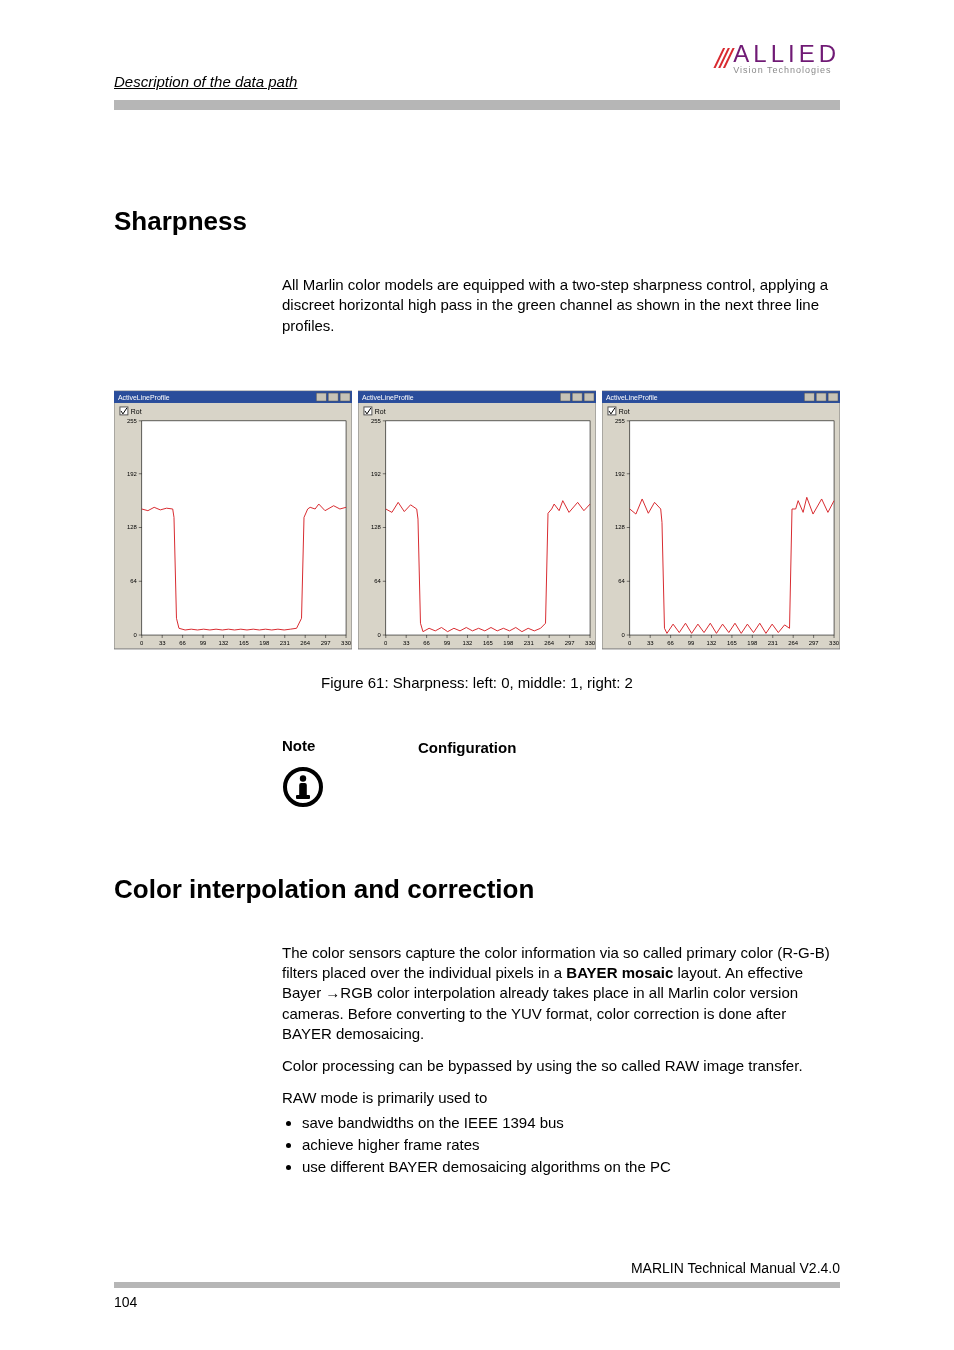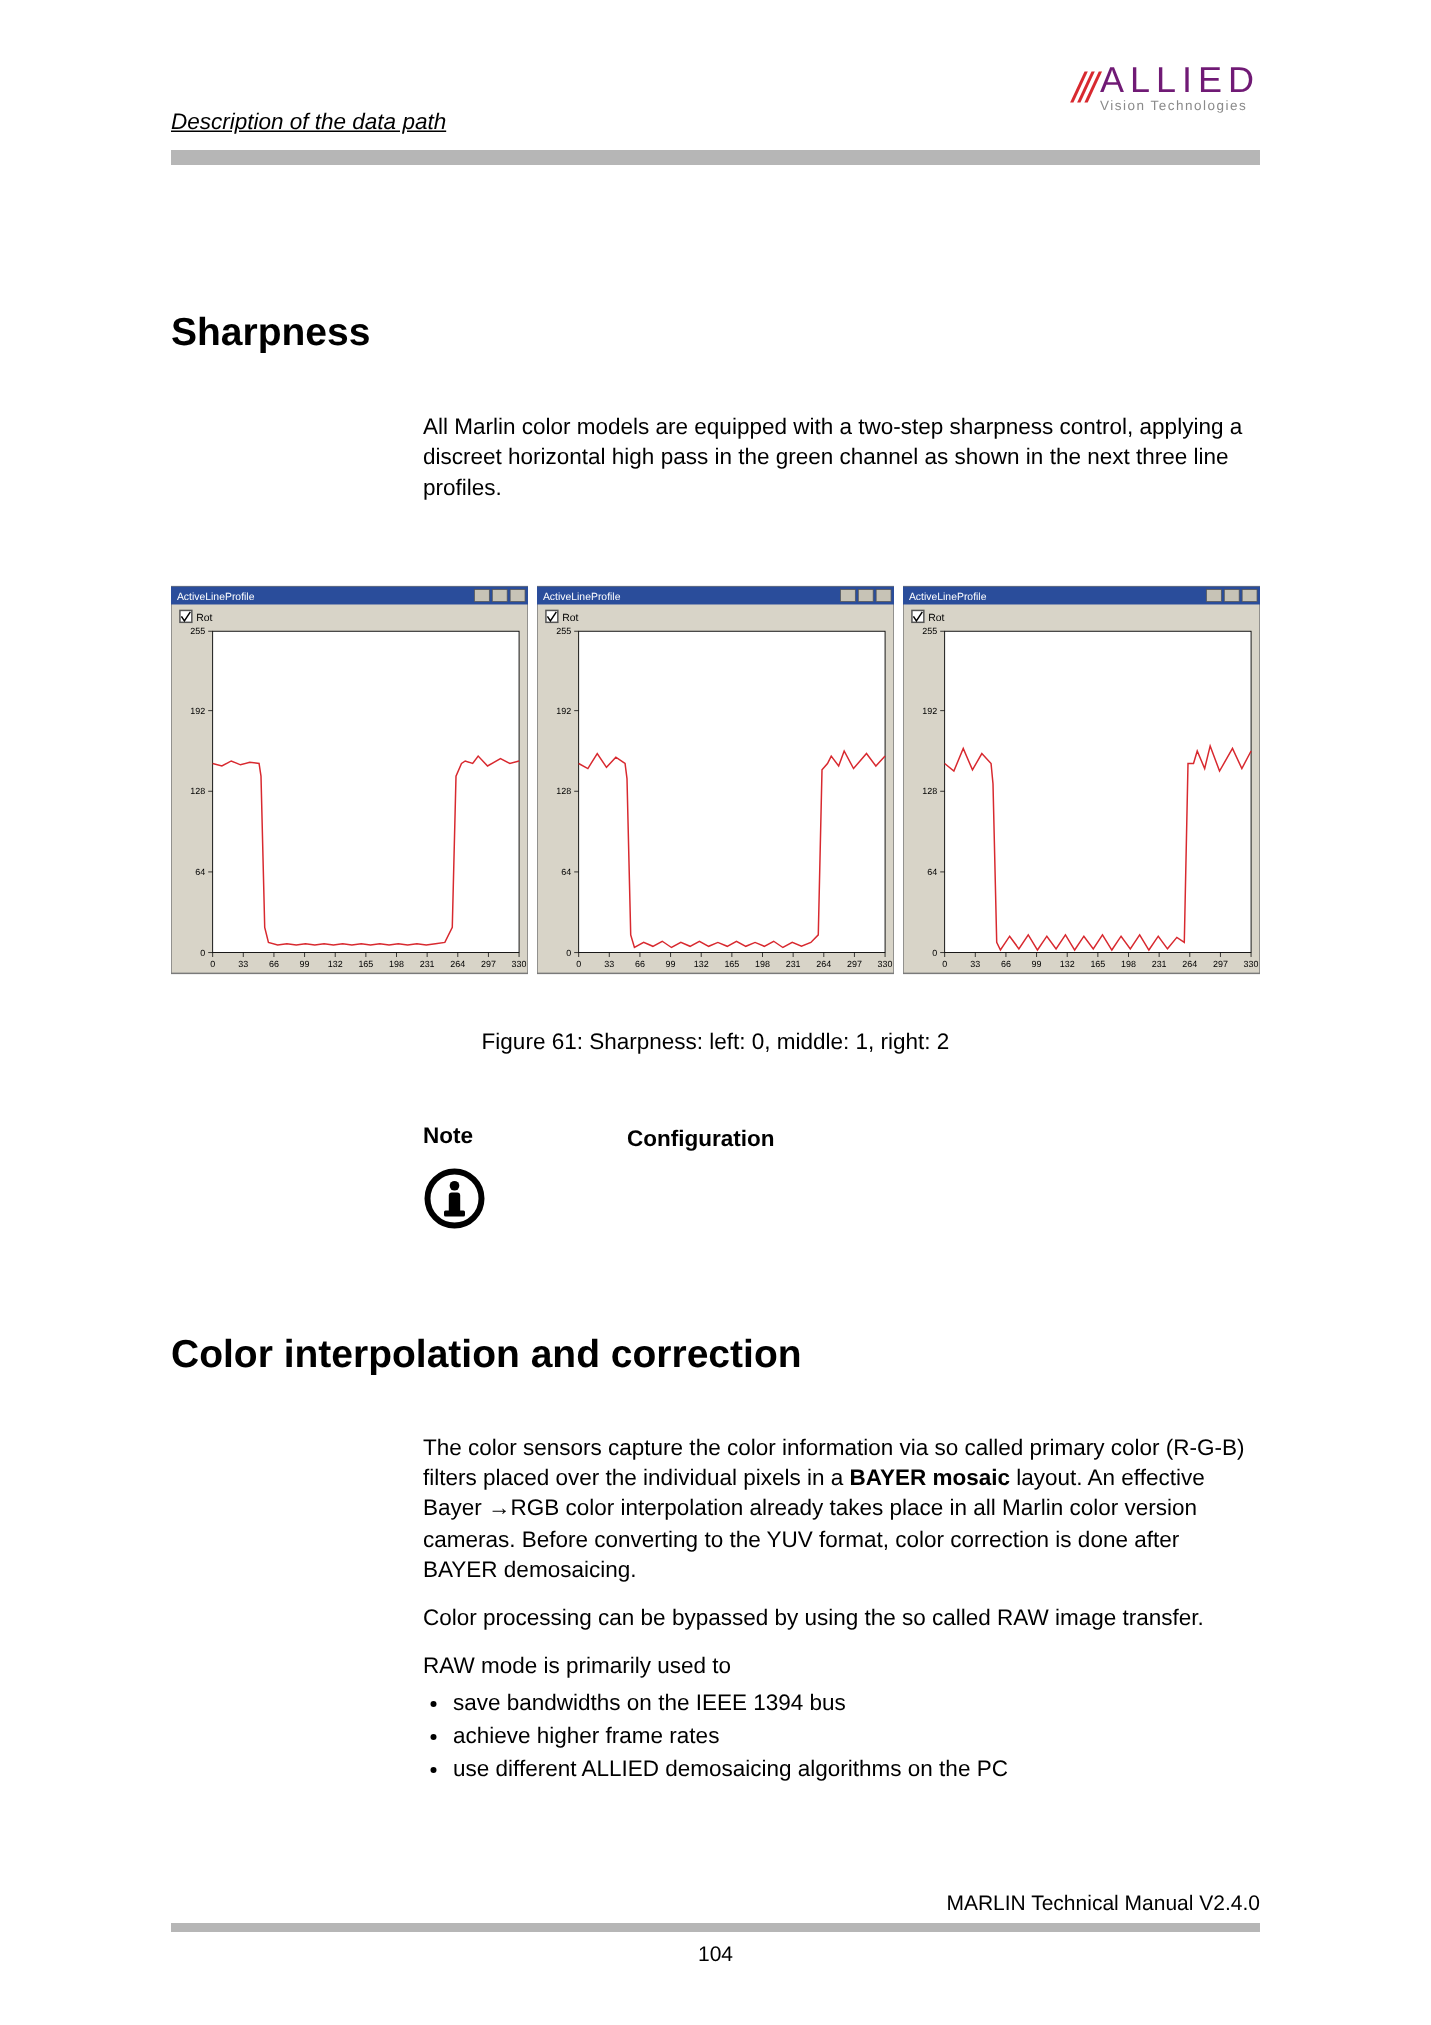--- a/index.html
+++ b/index.html
@@ -81,21 +81,21 @@
     gap: 6px;
   }
   .chart {
     flex: 1;
     height: 260px;
   }
   .chart svg { display: block; width: 100%; height: 100%; }
   .caption {
     text-align: center;
     font-size: 15px;
-    margin-top: 36px;
+    margin-top: 24px;
   }
   .note-block {
     margin-top: 46px;
     display: flex;
     gap: 18px;
     margin-left: 168px;
   }
   .note-side {
     width: 118px;
     flex-shrink: 0;
@@ -123,21 +123,21 @@
     bottom: 40px;
     left: 114px;
     right: 114px;
   }
   .footer .rule-grey { height: 6px; margin-top: 6px; }
   .footer-text {
     text-align: right;
     font-size: 14px;
   }
   .page-num {
-    text-align: center;
+    text-align: left;
     font-size: 14px;
     margin-top: 6px;
   }
 </style>
 </head>
 <body>
 
 <div class="page">
 
   <div class="header">
@@ -323,21 +323,21 @@
 
   <div class="body-block">
     <p class="para">
       <span>The color sensors capture the color information via so called primary color (R-G-B) filters placed over the individual pixels in a </span><b>BAYER mosaic</b><span> layout. An effective Bayer</span><span class="arrow"></span><span>RGB color interpolation already takes place in all Marlin color version cameras. Before converting to the YUV format, color correction is done after BAYER demosaicing.</span>
     </p>
     <p class="para">Color processing can be bypassed by using the so called RAW image transfer.</p>
     <p class="para" style="margin-bottom:4px">RAW mode is primarily used to</p>
     <ul class="list">
       <li>save bandwidths on the IEEE 1394 bus</li>
       <li>achieve higher frame rates</li>
-      <li>use different ALLIED demosaicing algorithms on the PC</li>
+      <li>use different BAYER demosaicing algorithms on the PC</li>
     </ul>
   </div>
 
   <div class="footer">
     <div class="footer-text">MARLIN Technical Manual V2.4.0</div>
     <div class="rule-grey"></div>
     <div class="page-num">104</div>
   </div>
 
 </div>

